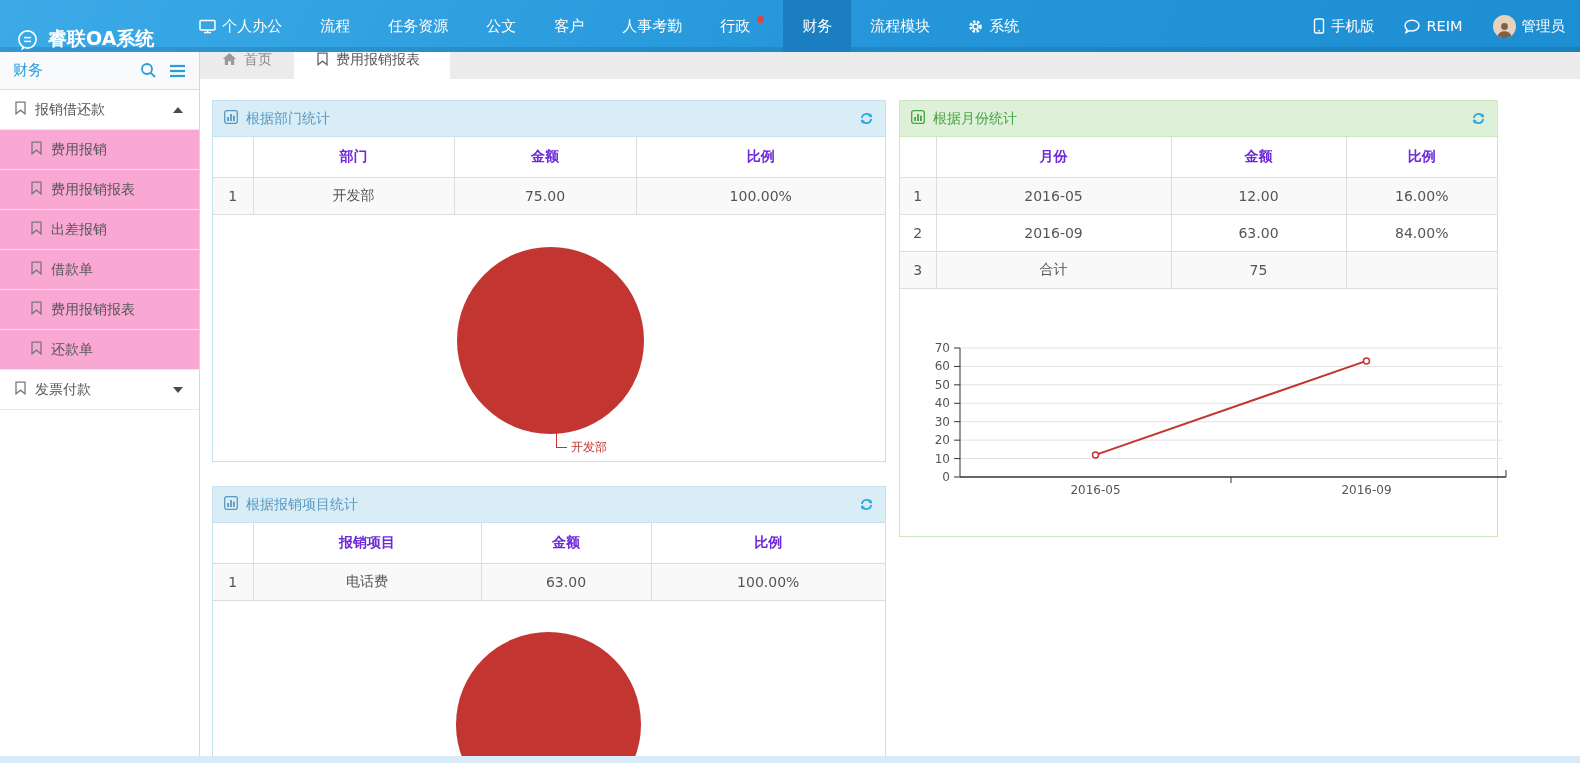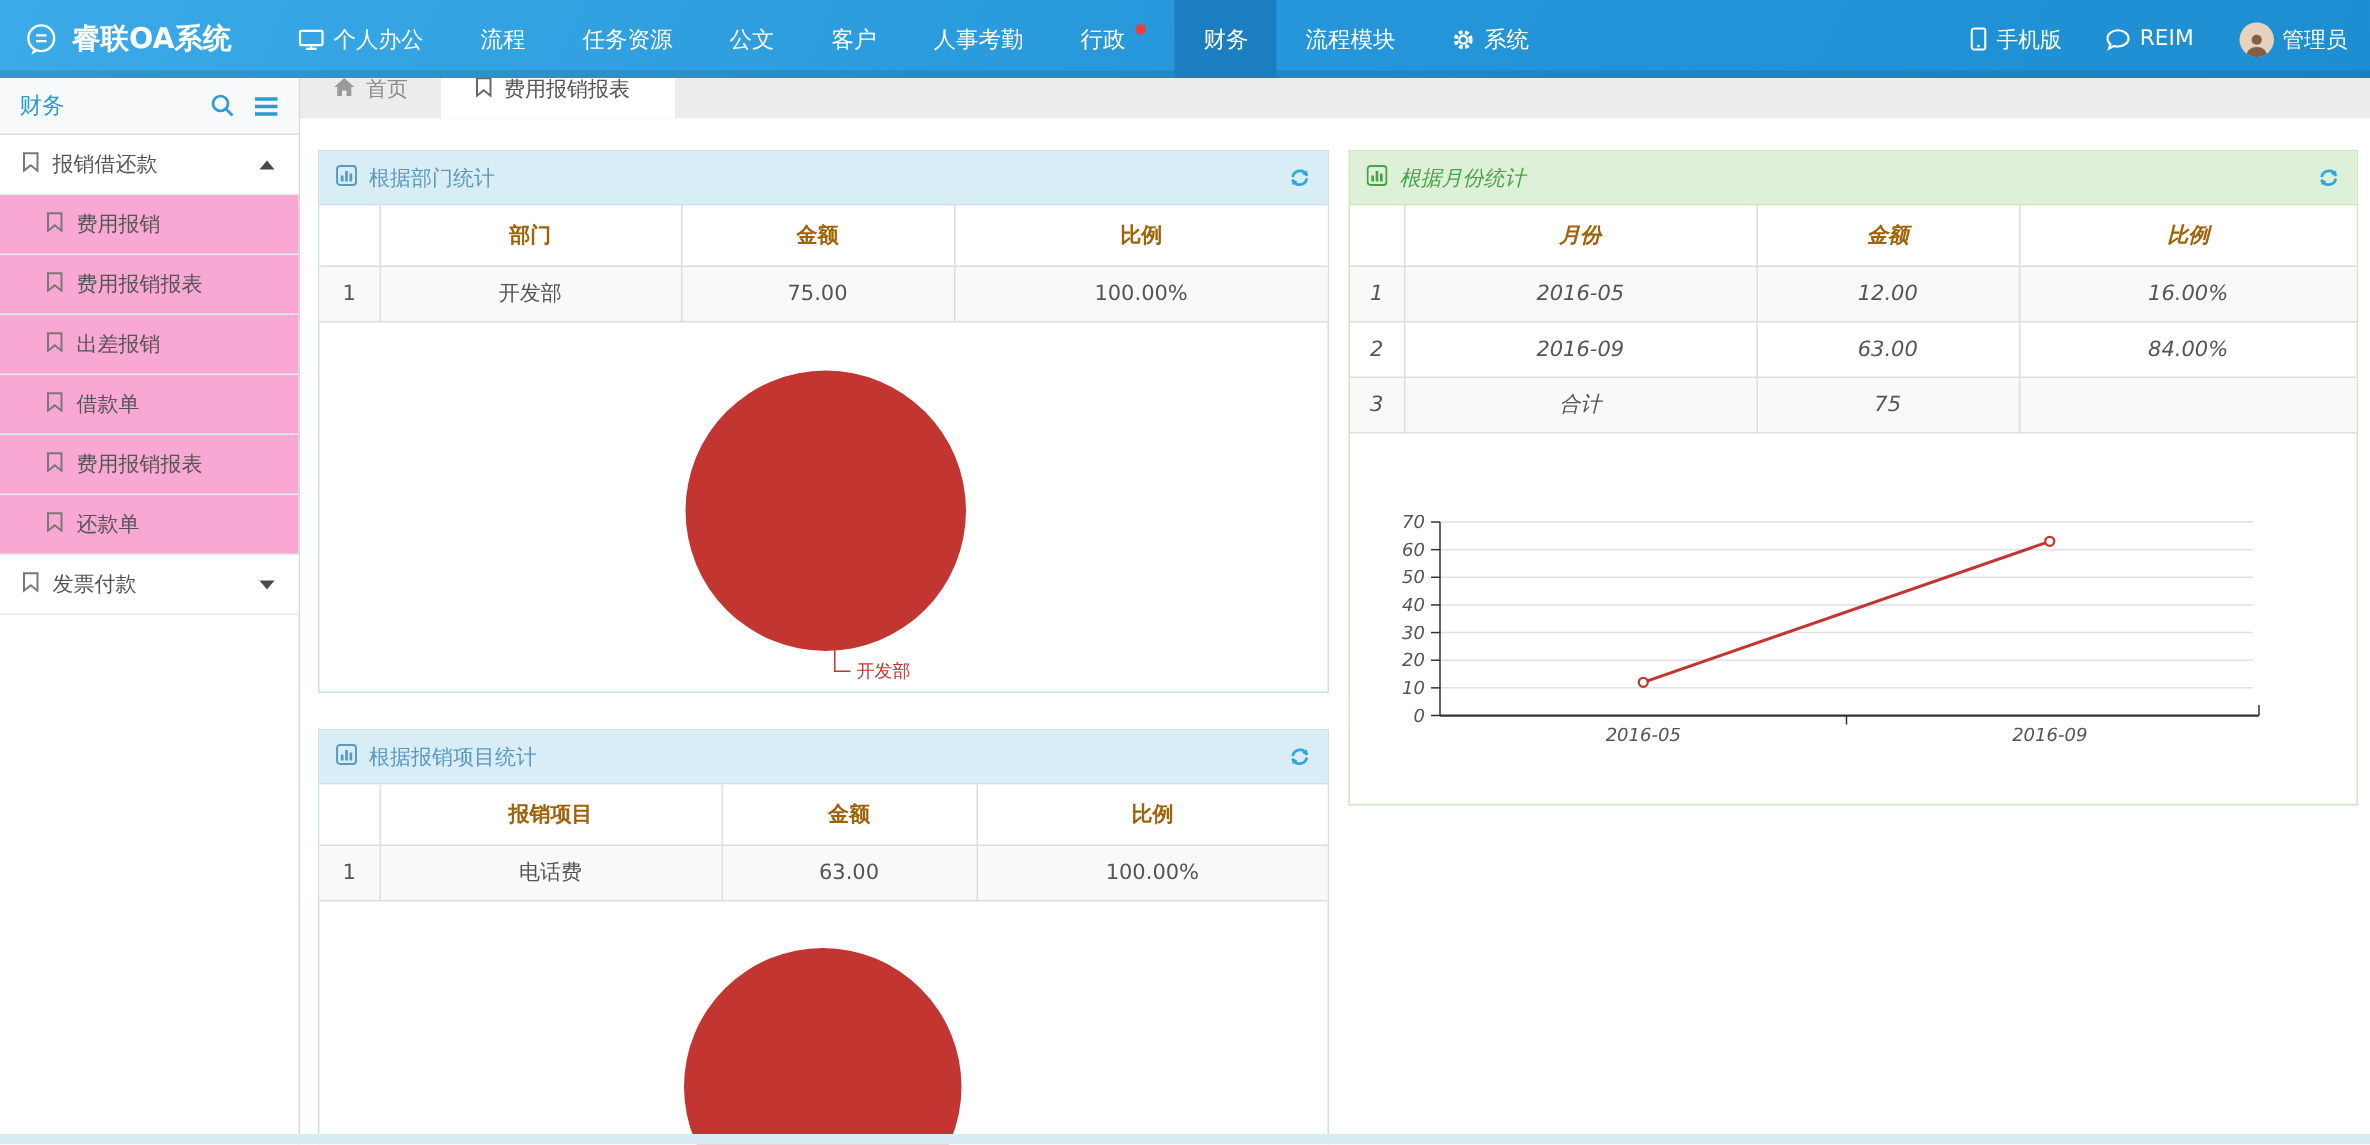--- a/index.html
+++ b/index.html
@@ -10,21 +10,21 @@
     -webkit-font-smoothing:antialiased;
   }
 
   
   .navbar {
     position:absolute; top:0; left:0; right:0; height:52px;
     background:linear-gradient(115deg,#3caae7 0%,#2496d9 55%,#1e8ed2 100%);
     box-shadow:inset 0 -5px 0 rgba(10,70,110,.18);
     display:flex; align-items:stretch; color:#fff; z-index:20; white-space:nowrap;
   }
-  .brand { display:flex; align-items:center; gap:9px; padding:0 26px 0 16px; font-size:19px; font-weight:bold; cursor:pointer; }
+  .brand { display:flex; align-items:flex-end; gap:9px; padding:0 26px 0 16px; font-size:19px; font-weight:bold; cursor:pointer; }
   .nav-item { display:flex; align-items:center; gap:6px; padding:0 19px; font-size:15px; cursor:pointer; }
   .nav-item.active { background:#1b7ec0; }
   .nav-dot { width:7px; height:7px; border-radius:50%; background:#e8413c; display:inline-block; margin:-14px 0 0 1px; }
   .nav-right { margin-left:auto; display:flex; }
   .nav-right .nav-item { padding:0 15px; font-size:14.5px; }
   .avatar {
     width:23px; height:23px; border-radius:50%; background:#e7d3bd; overflow:hidden;
     display:flex; align-items:flex-end; justify-content:center;
   }
   .navbar svg { display:block; }
@@ -63,34 +63,34 @@
   .panel.success { border-color:#cfe5c2; }
   .panel-heading {
     height:36px; background:#d9edf7; display:flex; align-items:center; gap:8px;
     padding:0 11px; color:#5898c1; font-size:14px; border-bottom:1px solid #c7e1ef;
   }
   .panel.success .panel-heading { background:#dff0d8; color:#47a347; border-bottom-color:#cfe5c2; }
   .refresh-btn { margin-left:auto; cursor:pointer; color:#2ea7e0; display:flex; }
 
   table.stat { border-collapse:collapse; width:100%; table-layout:fixed; font-size:14px; }
   table.stat th {
-    height:40px; font-weight:bold; color:#a16207; background:#fff; text-align:center;
+    height:40px; font-weight:bold; color:#6d28d9; background:#fff; text-align:center;
     border-right:1px solid #ddd; border-bottom:1px solid #ddd;
   }
   table.stat td {
     height:37px; color:#555; text-align:center;
     border-right:1px solid #ddd; border-bottom:1px solid #ddd;
   }
   table.stat th:last-child, table.stat td:last-child { border-right:none; }
   #panel-dept tbody tr, #panel-item tbody tr { background:#f9f9f9; }
   #panel-month tbody tr:nth-child(odd) { background:#f9f9f9; }
 
   #panel-dept  { left:12px;  top:10px;  width:674px; height:362px; }
   #panel-item  { left:12px;  top:396px; width:674px; height:390px; }
-  #panel-month { left:699px; top:10px;  width:673px; height:437px;font-style:italic; }
+  #panel-month { left:699px; top:10px;  width:599px; height:437px; }
 
   .pie-slice { position:absolute; border-radius:50%; }
   #pie-dept  { left:244px; top:146px; width:187px; height:187px; }
   #pie-item  { left:243px; top:145px; width:185px; height:185px; }
   .pie-label { position:absolute; left:343px; top:332px; display:flex; align-items:flex-end; color:#c23531; font-size:12px; }
   .pie-label .leader { width:11px; height:15px; border-left:1px solid #c23531; border-bottom:1px solid #c23531; }
   .pie-label span { line-height:12px; margin:0 0 -5px 4px; }
 
   .chart-area { position:absolute; left:0; top:188px; width:671px; height:247px; }
 

